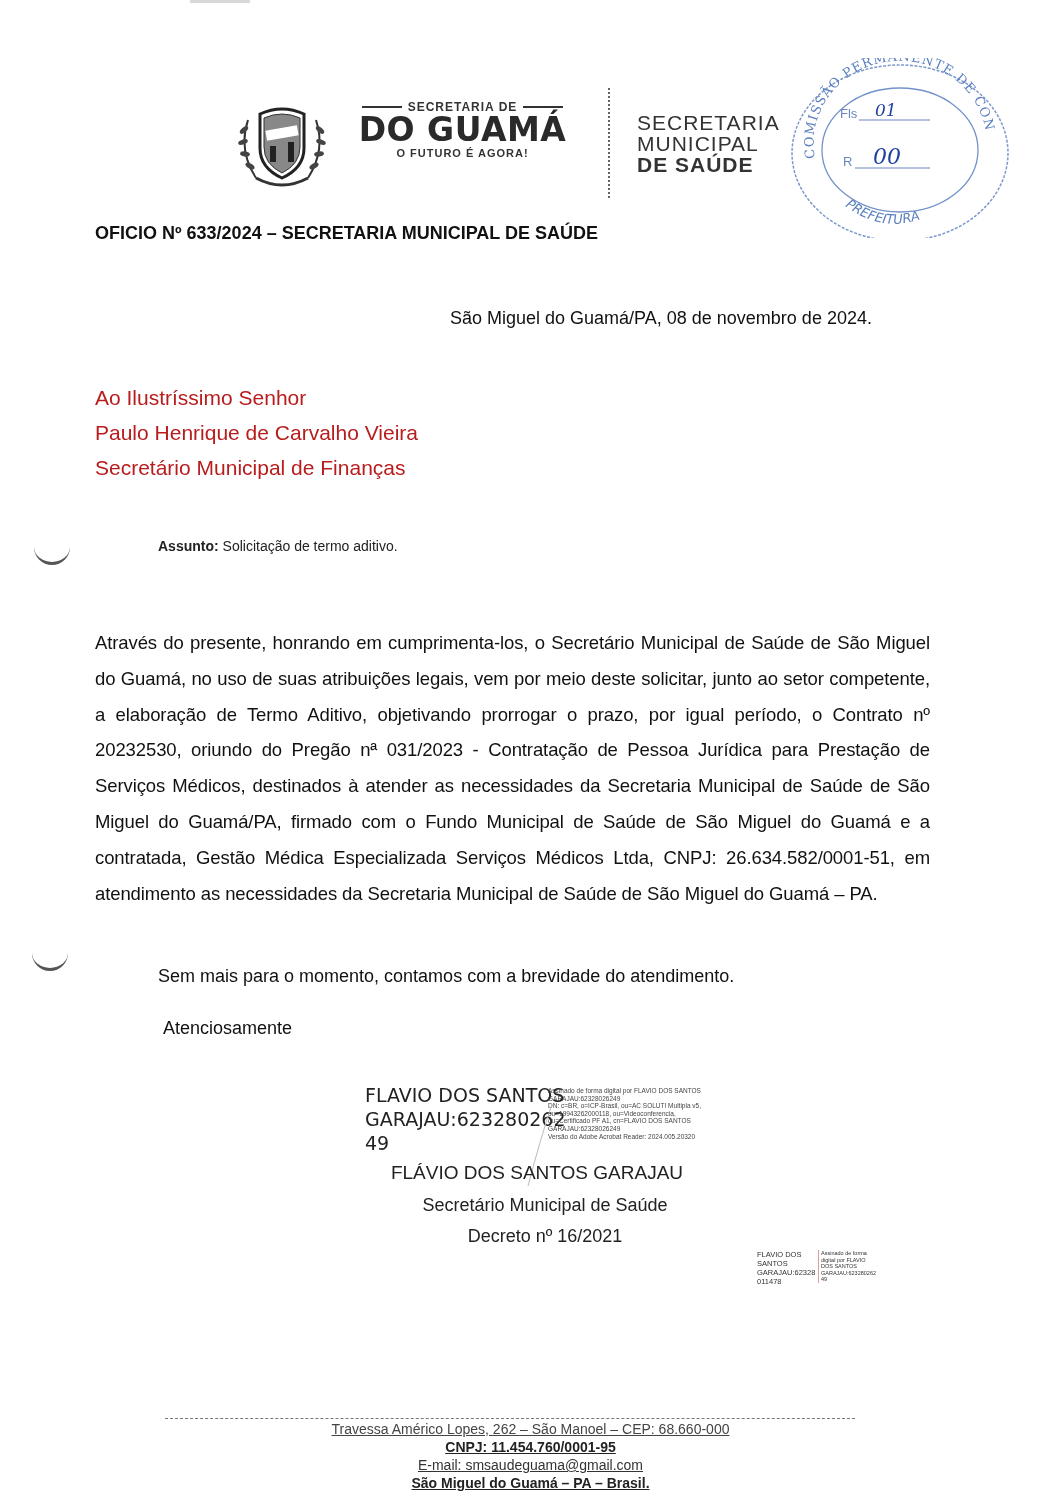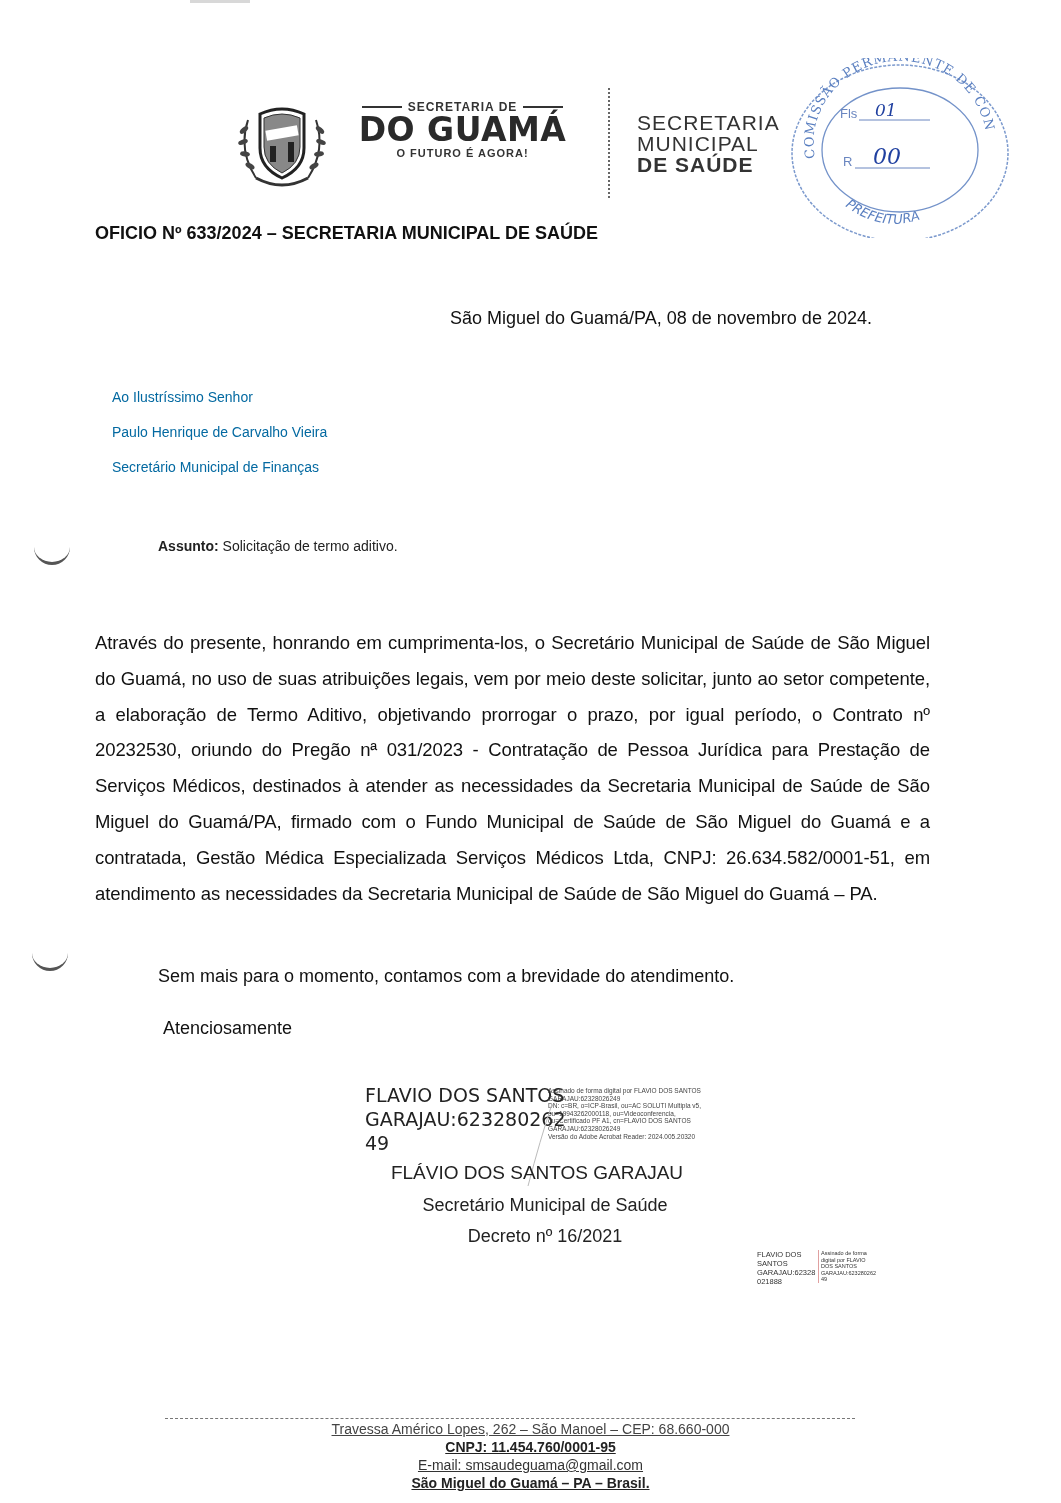--- a/index.html
+++ b/index.html
@@ -24,21 +24,21 @@
   .sec-block .l1, .sec-block .l2 { font-size: 21px; letter-spacing: 1px; }
   .sec-block .l3 { font-size: 21px; font-weight: bold; letter-spacing: 1px; }
 
   
   .stamp { left: 775px; top: 58px; width: 240px; height: 180px; }
 
   
   .oficio { left: 95px; top: 223px; font-size: 18px; font-weight: bold; color: #111; }
   .date { left: 450px; top: 308px; font-size: 18px; color: #111; }
 
-  .addr { left: 112px; top: 380px; font-size: 14px; line-height: 35px; color: #0369a1; }
+  .addr { left: 95px; top: 380px; font-size: 21px; line-height: 35px; color: #b91c1c; }
   .subject { left: 158px; top: 538px; font-size: 14px; color: #222; }
   .subject b { font-weight: bold; }
 
   .body-par { left: 95px; top: 625px; width: 835px; font-size: 18.5px; line-height: 35.8px;
               text-align: justify; text-align-last: left; color: #111; letter-spacing: -0.1px; }
   .closing { left: 158px; top: 966px; font-size: 18px; color: #111; }
   .regards { left: 163px; top: 1018px; font-size: 18px; color: #111; }
 
   
   .hole { width: 36px; height: 22px; border-bottom: 3px solid #555; border-radius: 0 0 20px 20px; }
@@ -172,21 +172,21 @@
 </svg>
 
 <div class="abs sig-name">FLÁVIO DOS SANTOS GARAJAU</div>
 <div class="abs sig-block sig-role">Secretário Municipal de Saúde</div>
 <div class="abs sig-block sig-decree">Decreto nº 16/2021</div>
 
 <div class="abs mini-sig-name">
   <div>FLAVIO DOS</div>
   <div>SANTOS</div>
   <div>GARAJAU:62328</div>
-  <div>021888</div>
+  <div>011478</div>
 </div>
 <div class="abs mini-sig-detail">
   <div>Assinado de forma</div>
   <div>digital por FLAVIO</div>
   <div>DOS SANTOS</div>
   <div>GARAJAU:623280262</div>
   <div>49</div>
 </div>
 
 <div class="abs footer-rule"></div>

